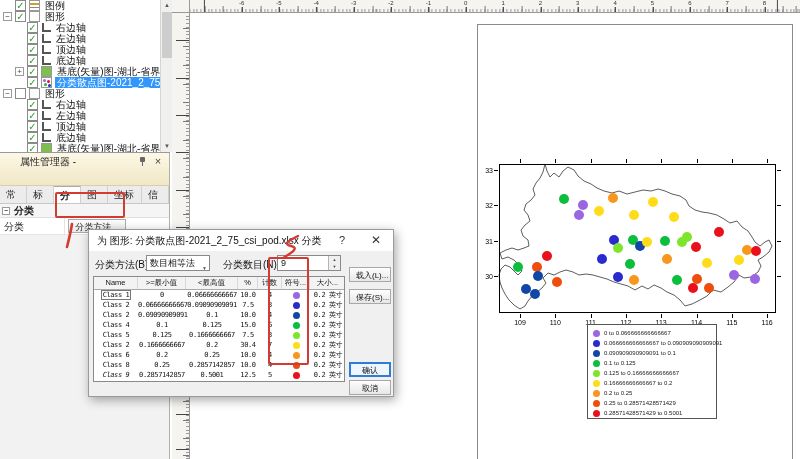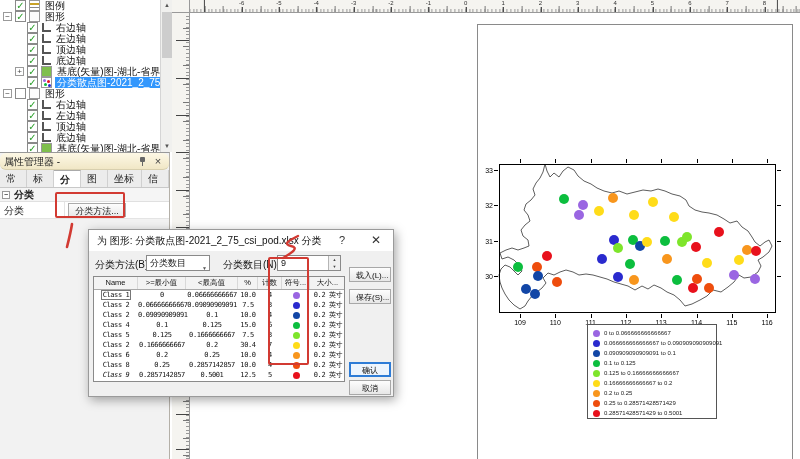--- a/index.html
+++ b/index.html
@@ -21,21 +21,21 @@
   .ticon.scatter{background:#fff;}
   .ticon.scatter i{position:absolute;width:3px;height:3px;border-radius:50%;}
   .tlabel{padding:0 2px;}
   .tree-row.sel .tlabel{background:#3297fd;color:#fff;}
   #tree-scroll{left:160px;top:0;width:12px;height:152px;background:#f0f0ee;border-left:1px solid #d5d5d5;}
   .scr-arrow{position:absolute;left:0;width:12px;height:11px;font-size:6px;color:#555;text-align:center;line-height:11px;background:#f0f0ee;}
   #tree-thumb{position:absolute;left:1px;top:12px;width:10px;height:46px;background:#cdcdcd;}
 
   
   #prop-panel{left:0;top:152px;width:170px;height:307px;background:#f2f2f2;border-top:1px solid #999;border-right:1px solid #b4b0a8;}
-  #pm-titlebar{position:relative;height:17px;background:linear-gradient(#fdf8e6,#f1e7c6);border-bottom:1px solid #d8cfae;font-size:10px;color:#222;line-height:17px;padding-left:4px;border-radius:6px;}
+  #pm-titlebar{position:relative;height:33px;background:linear-gradient(#fdf8e6,#f1e7c6);border-bottom:1px solid #d8cfae;font-size:10px;color:#222;line-height:17px;padding-left:20px;}
   #pm-pin{position:absolute;right:22px;top:4px;width:9px;height:9px;}
   #pm-pin b{position:absolute;left:2px;top:0;width:5px;height:5px;background:#666;border-radius:1px;}
   #pm-pin i{position:absolute;left:4px;top:5px;width:1px;height:4px;background:#666;}
   #pm-close{position:absolute;right:4px;top:0;width:14px;height:17px;font-size:11px;color:#444;text-align:center;line-height:16px;}
   #pm-tabs{display:flex;height:18px;background:#ececec;border-bottom:1px solid #c8c8c8;}
   .pm-tab{font-size:10px;color:#222;padding:0 6px;line-height:17px;border-right:1px solid #d0d0d0;background:#ececec;}
   .pm-tab.active{background:#fff;border-top:1px solid #aaa;font-weight:bold;}
   #pm-section{height:14px;line-height:14px;font-size:10px;font-weight:bold;color:#222;background:#f5f5f5;border-bottom:1px solid #e0e0e0;padding-left:14px;position:relative;}
   #pm-section .sec-exp{position:absolute;left:2px;top:3px;width:8px;height:8px;border:1px solid #999;background:#fff;font-size:7px;line-height:6px;text-align:center;color:#444;}
   #pm-row{height:17px;background:#fff;border-bottom:1px solid #e4e4e4;position:relative;font-size:10px;}
@@ -372,21 +372,21 @@
 </div>
 
 <div class="abs" id="dialog">
   <div id="dlg-title">
     <span>为 图形: 分类散点图-2021_2_75_csi_pod.xlsx 分类</span>
     <span id="dlg-help">?</span>
     <span id="dlg-close">✕</span>
   </div>
   <span class="dlg-label" style="left:6px;top:28px">分类方法(B):</span>
   <div id="method-combo">
-    <span>分类数目</span>
+    <span>数目相等法</span>
     <span class="arr">▼</span>
   </div>
   <span class="dlg-label" style="left:134px;top:28px">分类数目(N):</span>
   <div id="count-spin">
     <span>9</span>
     <span class="spb" style="top:0">▲</span>
     <span class="spb" style="top:7px;height:7px">▼</span>
   </div>
   <div id="cls-table">
     <div id="cls-head">

